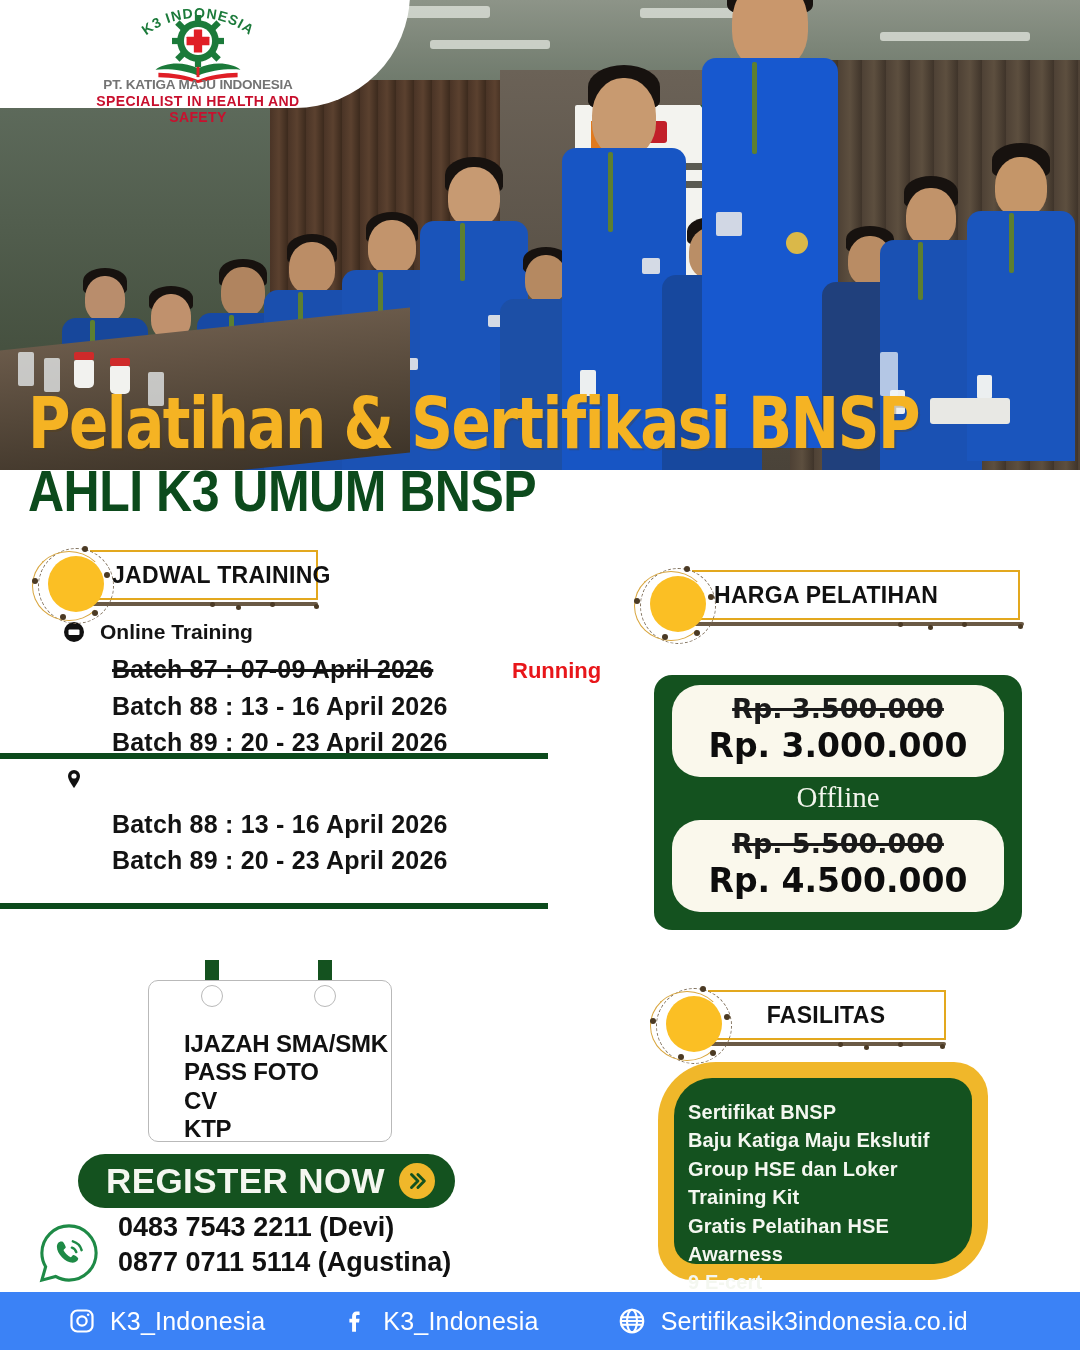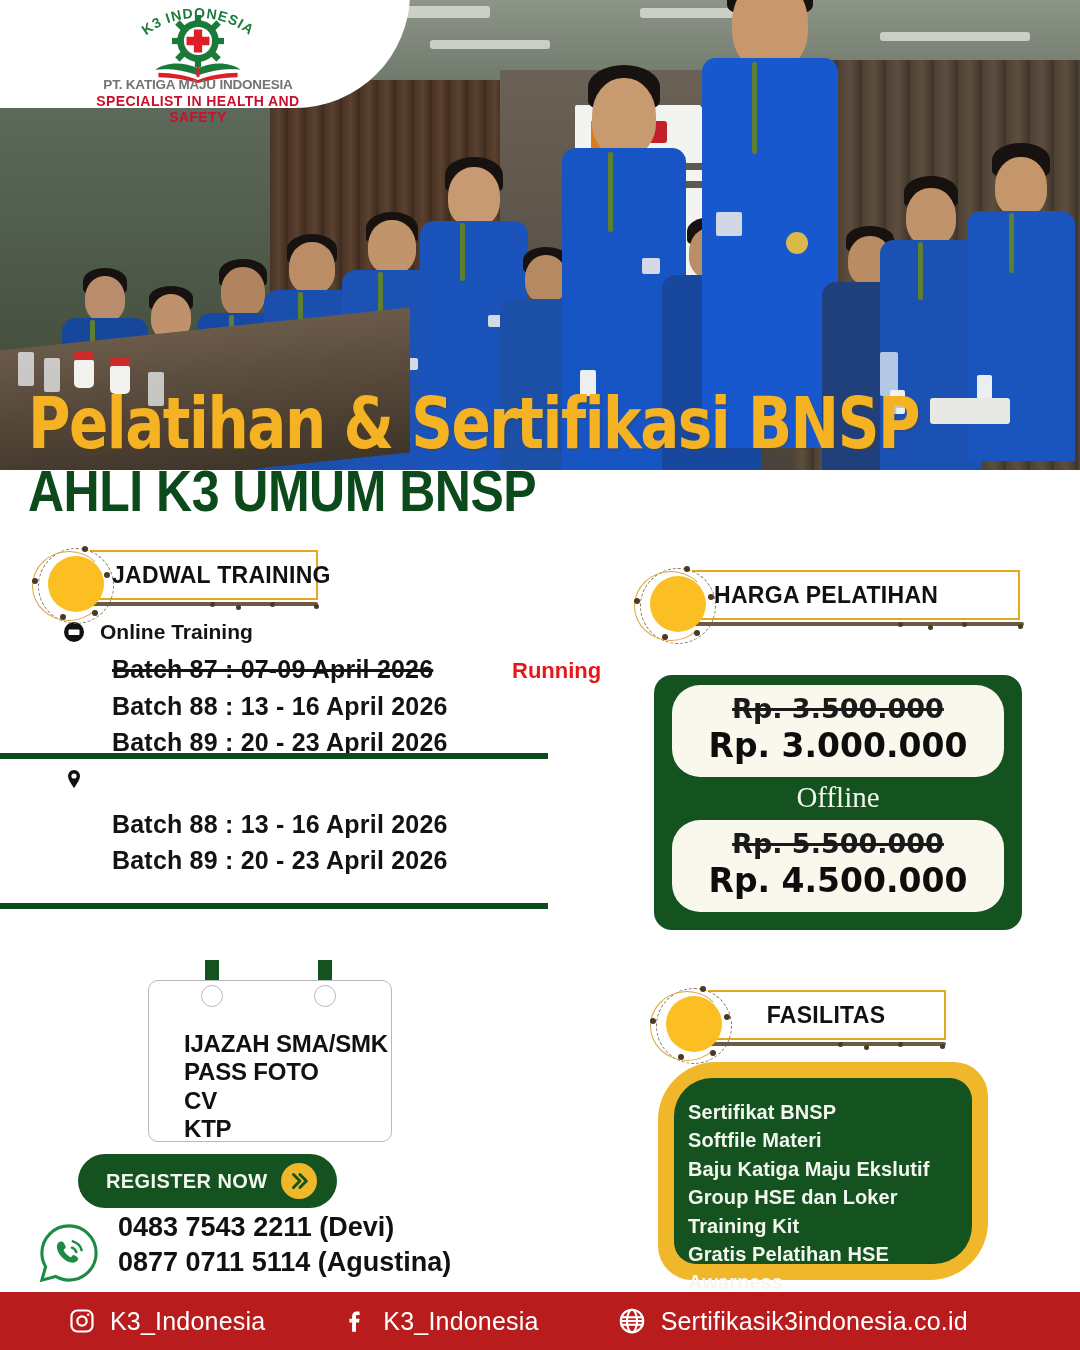--- a/index.html
+++ b/index.html
@@ -236,21 +236,21 @@
   .persy-list{
     position:absolute; font-size:24px; font-weight:bold; color:#111; line-height:1.18;
     letter-spacing:-0.2px;
   }
 
   
   .register{
     position:absolute; background:#14521F; border-radius:28px;
     display:flex; align-items:center; gap:14px; padding:0 20px 0 28px;
   }
-  .register .txt{ font-size:20px; font-weight:bold; color:#F4F7F0; letter-spacing:.4px; }
+  .register .txt{ font-size:35px; font-weight:bold; color:#F4F7F0; letter-spacing:.4px; }
   .register .arrow{
     width:36px;height:36px;border-radius:50%;background:#F0B72A;
     display:flex;align-items:center;justify-content:center;
   }
   .wa{ position:absolute; width:62px; height:62px; }
   .phones{
     position:absolute; font-size:27px; font-weight:bold; color:#111; line-height:1.3;
     white-space:nowrap;
   }
 
@@ -287,21 +287,21 @@
     border-radius: 38px 22px 38px 22px;
   }
   .fas-list{
     position:absolute; color:#F4F7F0; font-size:20px; font-weight:bold;
     line-height:1.42; letter-spacing:.1px;
   }
 
   
   .footer{
     position:absolute; left:0; bottom:0; width:1080px; height:58px;
-    background:#b91c1c; display:flex; align-items:center;
+    background:#3b82f6; display:flex; align-items:center;
     justify-content:flex-start; gap:0;
   }
   .fitem{ display:flex; align-items:center; gap:14px; color:#fff; }
   .fitem .ftxt{ font-size:25px; letter-spacing:.2px; white-space:nowrap; }
 </style>
 </head>
 <body>
 
 <div id="poster">
 
@@ -606,21 +606,20 @@
     <div class="rdot" style="left:190px;top:54px;"></div>
     <div class="rdot" style="left:216px;top:57px;"></div>
     <div class="rdot" style="left:250px;top:54px;"></div>
     <div class="rdot" style="left:292px;top:56px;"></div>
   </div>
 
   <div class="fas-outer" style="left:658px;top:1062px;width:330px;height:218px;"></div>
   <div class="fas-inner" style="left:674px;top:1078px;width:298px;height:186px;"></div>
   <div class="fas-list" style="left:688px;top:1098px;width:290px;">
     <div>Sertifikat BNSP</div>
-    <div>Softfile Materi</div>
     <div>Baju Katiga Maju Ekslutif</div>
     <div>Group HSE dan Loker</div>
     <div>Training Kit</div>
     <div>Gratis Pelatihan HSE Awarness</div>
     <div>9 E-cert</div>
   </div>
 
   <div class="footer">
     <div class="fitem" style="margin-left:68px;">
       <svg width="28" height="28" viewBox="0 0 24 24" fill="none" stroke="#fff" stroke-width="1.9">

